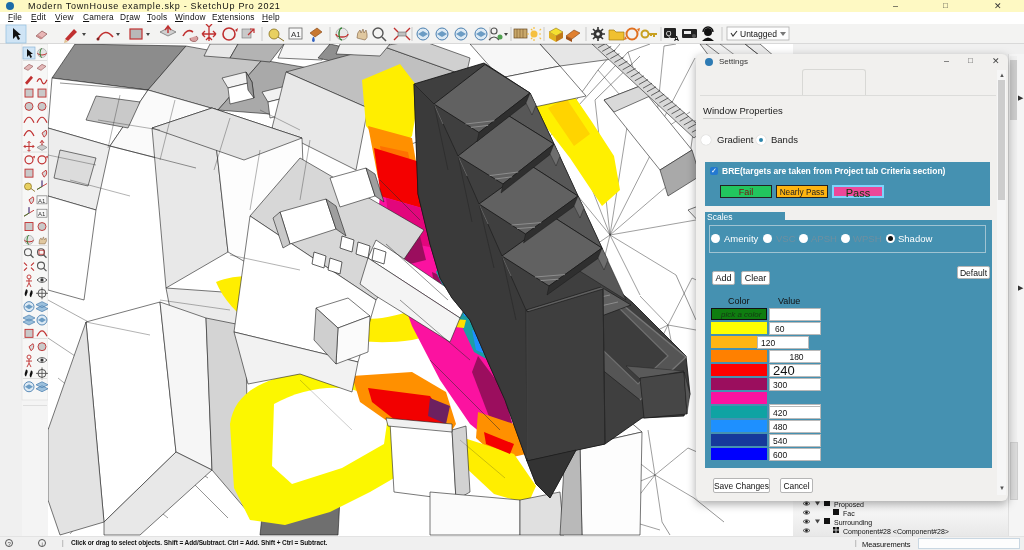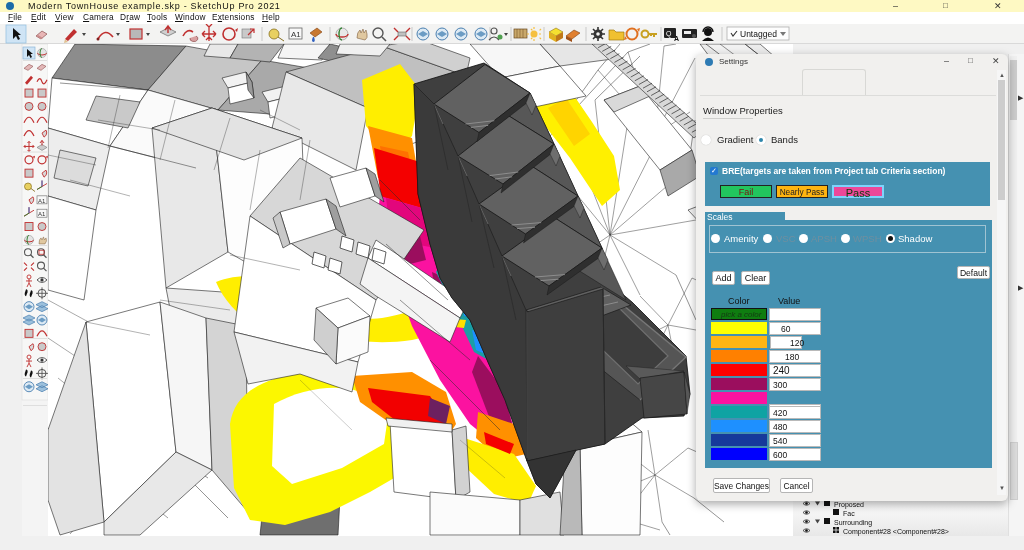--- a/index.html
+++ b/index.html
@@ -588,27 +588,27 @@
       <div class="abs" style="left:193px;top:13px;font-size:9.5px;color:#fff;">Shadow</div>
       <div class="whitebtn" style="left:7px;top:51px;width:23px;height:14px;line-height:13px;">Add</div>
       <div class="whitebtn" style="left:36px;top:51px;width:29px;height:14px;line-height:13px;">Clear</div>
       <div class="whitebtn" style="left:252px;top:46px;width:33px;height:13px;line-height:12px;font-size:8.6px;">Default</div>
       <div class="abs" style="left:23px;top:76px;font-size:9px;color:#111;">Color</div>
       <div class="abs" style="left:73px;top:76px;font-size:9px;color:#111;">Value</div>
       <div id="swatches" class="abs" style="left:6px;top:88px;width:280px;height:160px;">
       <div class="abs" style="left:0px;top:0px;width:56px;height:12px;background:#0f7d10;border:1px solid #111;font-size:8px;font-style:italic;color:#143814;padding-left:9px;line-height:11px;">pick a color</div>
       <div class="abs" style="left:58px;top:0px;width:52px;height:13px;background:#fff;border:1px solid #b9b9b9;"></div>
       <div class="abs" style="left:0px;top:14px;width:56px;height:12px;background:#ffff01;"></div>
-      <div class="abs" style="left:58px;top:14px;width:52px;height:13px;background:#fff;border:1px solid #b9b9b9;font-size:8.5px;color:#111;padding-left:11px;line-height:12px;">60</div>
+      <div class="abs" style="left:58px;top:14px;width:52px;height:13px;background:#fff;border:1px solid #b9b9b9;font-size:8.5px;color:#111;padding-left:5px;line-height:12px;">60</div>
       <div class="abs" style="left:0px;top:28px;width:56px;height:12px;background:#ffb513;"></div>
-      <div class="abs" style="left:59px;top:28px;width:32px;height:13px;background:#fff;border:1px solid #b9b9b9;font-size:8.5px;color:#111;padding-left:19px;line-height:12px;">120</div>
+      <div class="abs" style="left:46px;top:28px;width:52px;height:13px;background:#fff;border:1px solid #b9b9b9;font-size:8.5px;color:#111;padding-left:3px;line-height:12px;">120</div>
       <div class="abs" style="left:0px;top:42px;width:56px;height:12px;background:#ff8000;"></div>
-      <div class="abs" style="left:58px;top:42px;width:52px;height:13px;background:#fff;border:1px solid #b9b9b9;font-size:8.5px;color:#111;padding-left:15px;line-height:12px;">180</div>
+      <div class="abs" style="left:58px;top:42px;width:52px;height:13px;background:#fff;border:1px solid #b9b9b9;font-size:8.5px;color:#111;padding-left:3px;line-height:12px;text-align:center;">180</div>
       <div class="abs" style="left:0px;top:56px;width:56px;height:12px;background:#fe0000;"></div>
-      <div class="abs" style="left:58px;top:56px;width:52px;height:13px;background:#fff;border:1px solid #b9b9b9;font-size:10px;color:#111;padding-left:3px;line-height:12px;">240</div>
+      <div class="abs" style="left:58px;top:56px;width:52px;height:13px;background:#fff;border:1px solid #b9b9b9;font-size:13px;color:#111;padding-left:3px;line-height:12px;">240</div>
       <div class="abs" style="left:0px;top:70px;width:56px;height:12px;background:#9b0e5e;"></div>
       <div class="abs" style="left:58px;top:70px;width:52px;height:13px;background:#fff;border:1px solid #b9b9b9;font-size:8.5px;color:#111;padding-left:3px;line-height:12px;">300</div>
       <div class="abs" style="left:0px;top:84px;width:56px;height:12px;background:#fb12a0;"></div>
       <div class="abs" style="left:58px;top:96px;width:52px;height:13px;background:#fff;border:1px solid #b9b9b9;font-size:8.5px;color:#111;padding-left:16px;line-height:12px;">360</div>
       <div class="abs" style="left:0px;top:98px;width:56px;height:12px;background:#0fa3a3;"></div>
       <div class="abs" style="left:58px;top:98px;width:52px;height:13px;background:#fff;border:1px solid #b9b9b9;font-size:8.5px;color:#111;padding-left:3px;line-height:12px;">420</div>
       <div class="abs" style="left:0px;top:112px;width:56px;height:12px;background:#1e90ff;"></div>
       <div class="abs" style="left:58px;top:112px;width:52px;height:13px;background:#fff;border:1px solid #b9b9b9;font-size:8.5px;color:#111;padding-left:3px;line-height:12px;">480</div>
       <div class="abs" style="left:0px;top:126px;width:56px;height:12px;background:#16399b;"></div>
       <div class="abs" style="left:58px;top:126px;width:52px;height:13px;background:#fff;border:1px solid #b9b9b9;font-size:8.5px;color:#111;padding-left:3px;line-height:12px;">540</div>
@@ -619,13 +619,22 @@
     <div class="whitebtn" style="left:17px;top:424px;width:57px;height:15px;line-height:14px;font-size:8.4px;white-space:nowrap;">Save Changes</div>
     <div class="whitebtn" style="left:84px;top:424px;width:33px;height:15px;line-height:14px;font-size:8.4px;">Cancel</div>
 
     <div class="abs" style="left:301px;top:16px;width:9px;height:425px;background:#f6f6f6;">
       <div class="abs" style="left:2px;top:2px;font-size:6px;color:#555;">▲</div>
       <div class="abs" style="left:1px;top:10px;width:7px;height:120px;background:#cdcdcd;"></div>
       <div class="abs" style="left:2px;top:415px;font-size:6px;color:#555;">▼</div>
     </div>
   </div>
 
+  <div id="statusbar" class="abs">
+    <div class="abs" style="left:5px;top:2px;width:8px;height:8px;border:1px solid #555;border-radius:50%;font-size:6px;text-align:center;line-height:8px;color:#555;">?</div>
+    <div class="abs" style="left:38px;top:2px;width:8px;height:8px;border:1px solid #555;border-radius:50%;font-size:6px;text-align:center;line-height:8px;color:#555;">i</div>
+    <div class="abs" style="left:62px;top:2px;color:#888;">|</div>
+    <div class="abs" style="left:71px;top:2px;font-weight:bold;color:#111;">Click or drag to select objects. Shift = Add/Subtract. Ctrl = Add. Shift + Ctrl = Subtract.</div>
+    <div class="abs" style="left:855px;top:2px;color:#888;">|</div>
+    <div class="abs" style="left:862px;top:3px;font-size:7.5px;color:#111;">Measurements</div>
+    <div class="abs" style="left:918px;top:1px;width:102px;height:11px;background:#fdfdfd;border:1px solid #c9d7e2;"></div>
+  </div>
 </div>
 
 </body></html>

